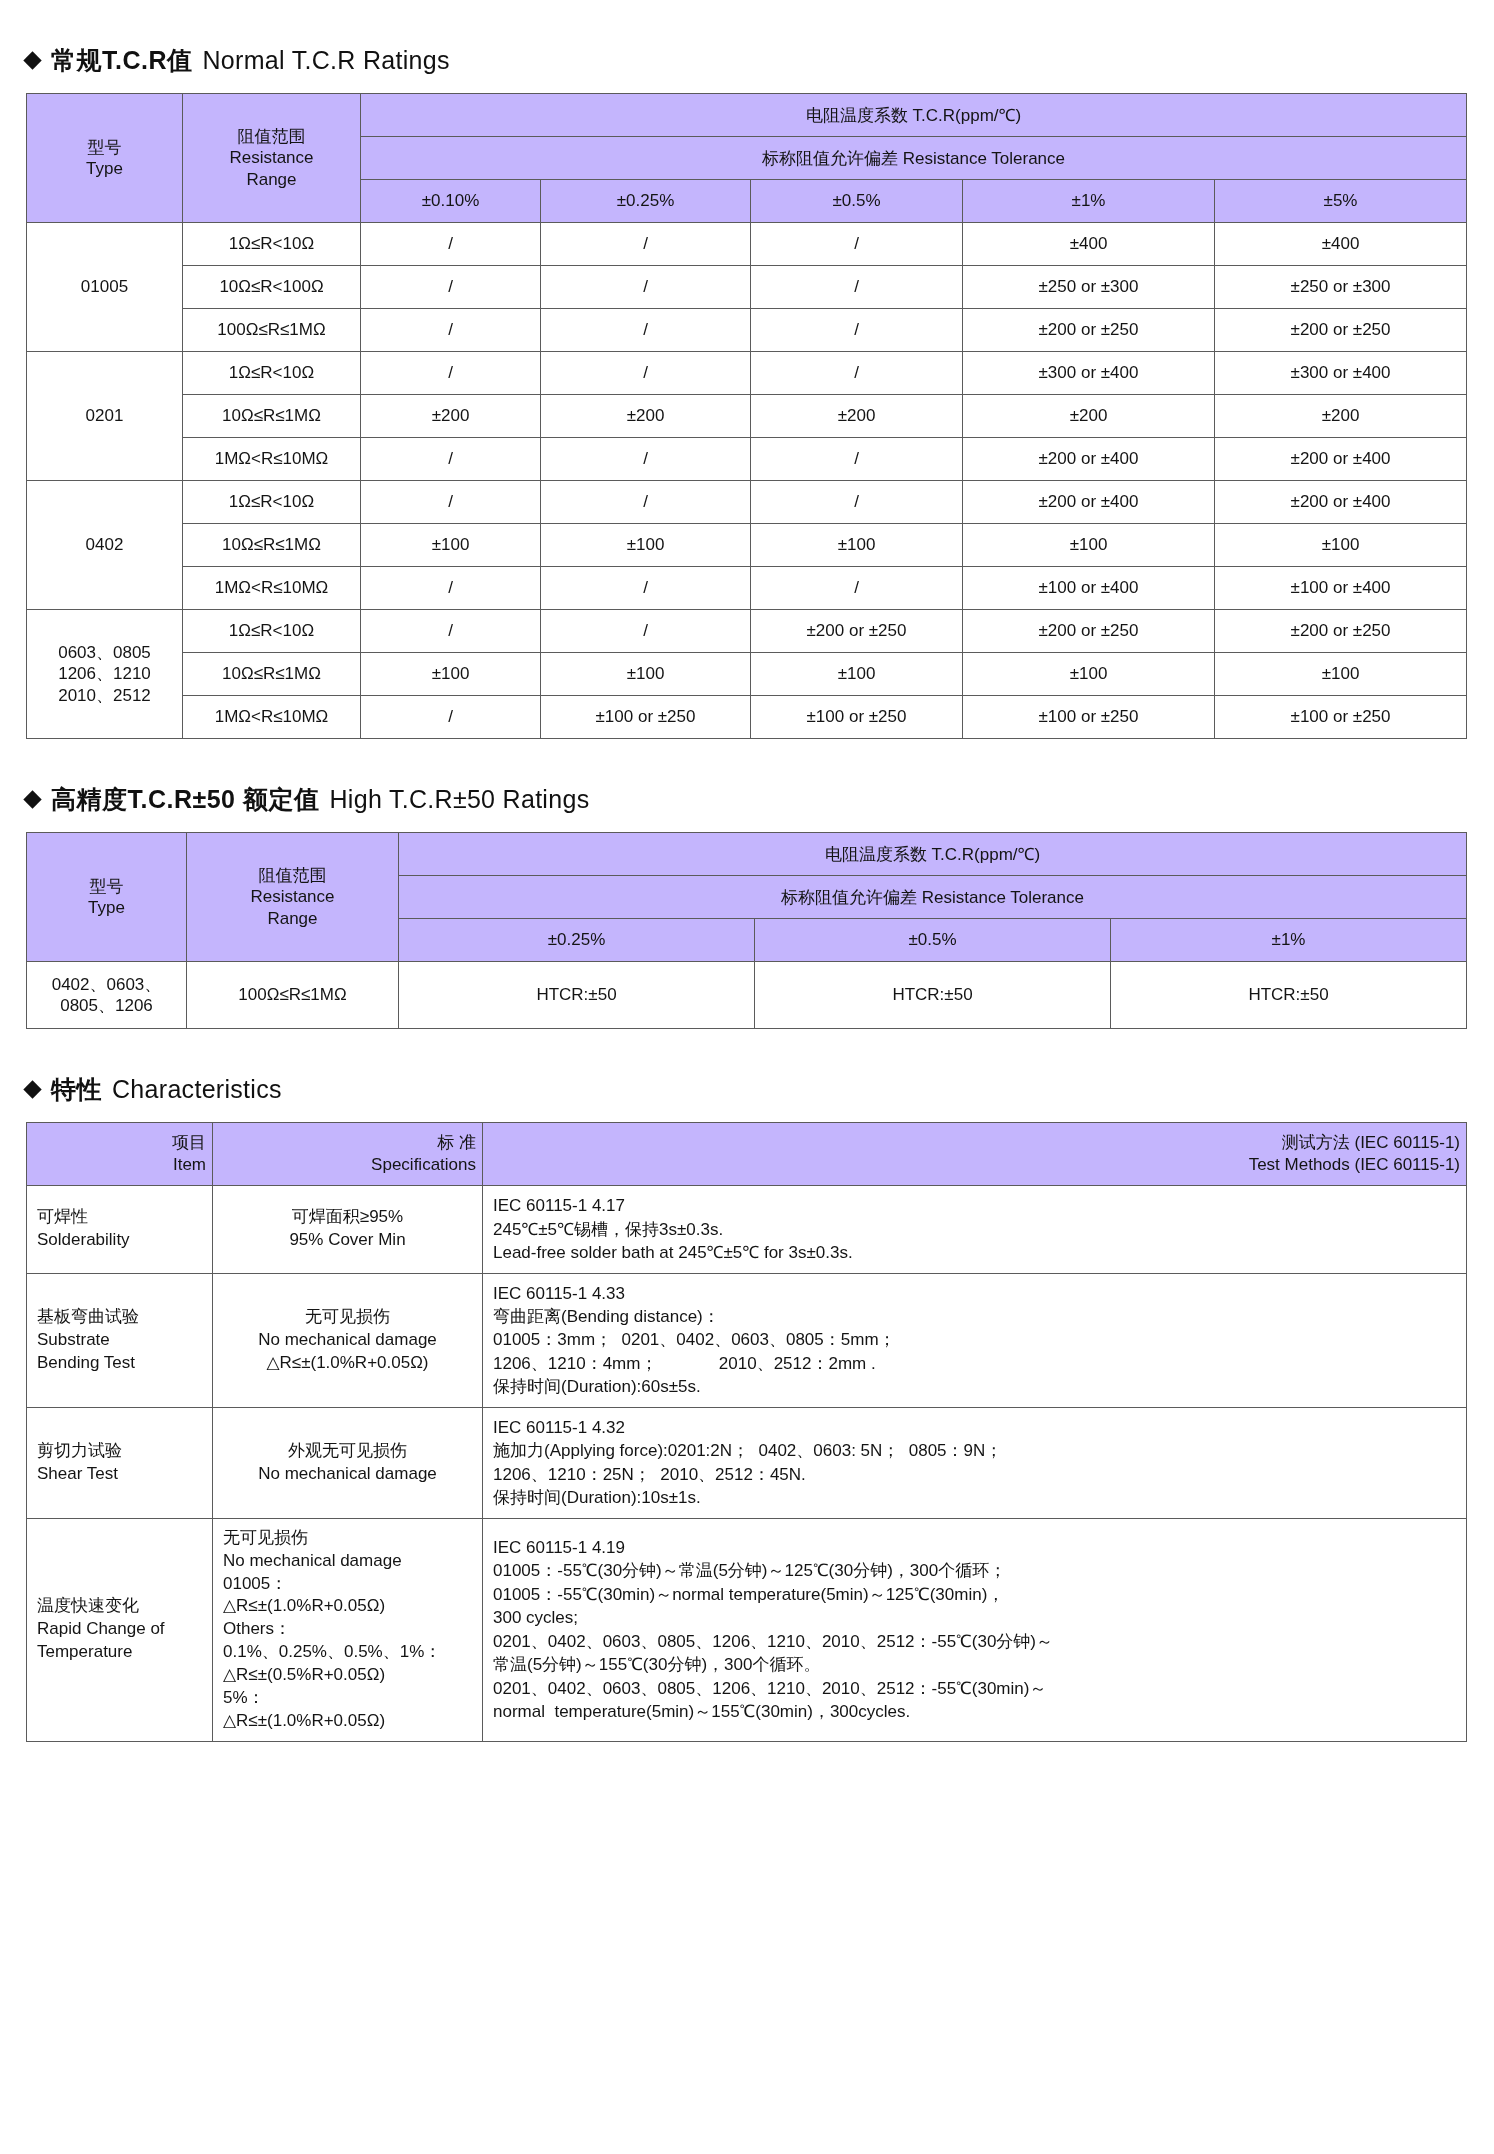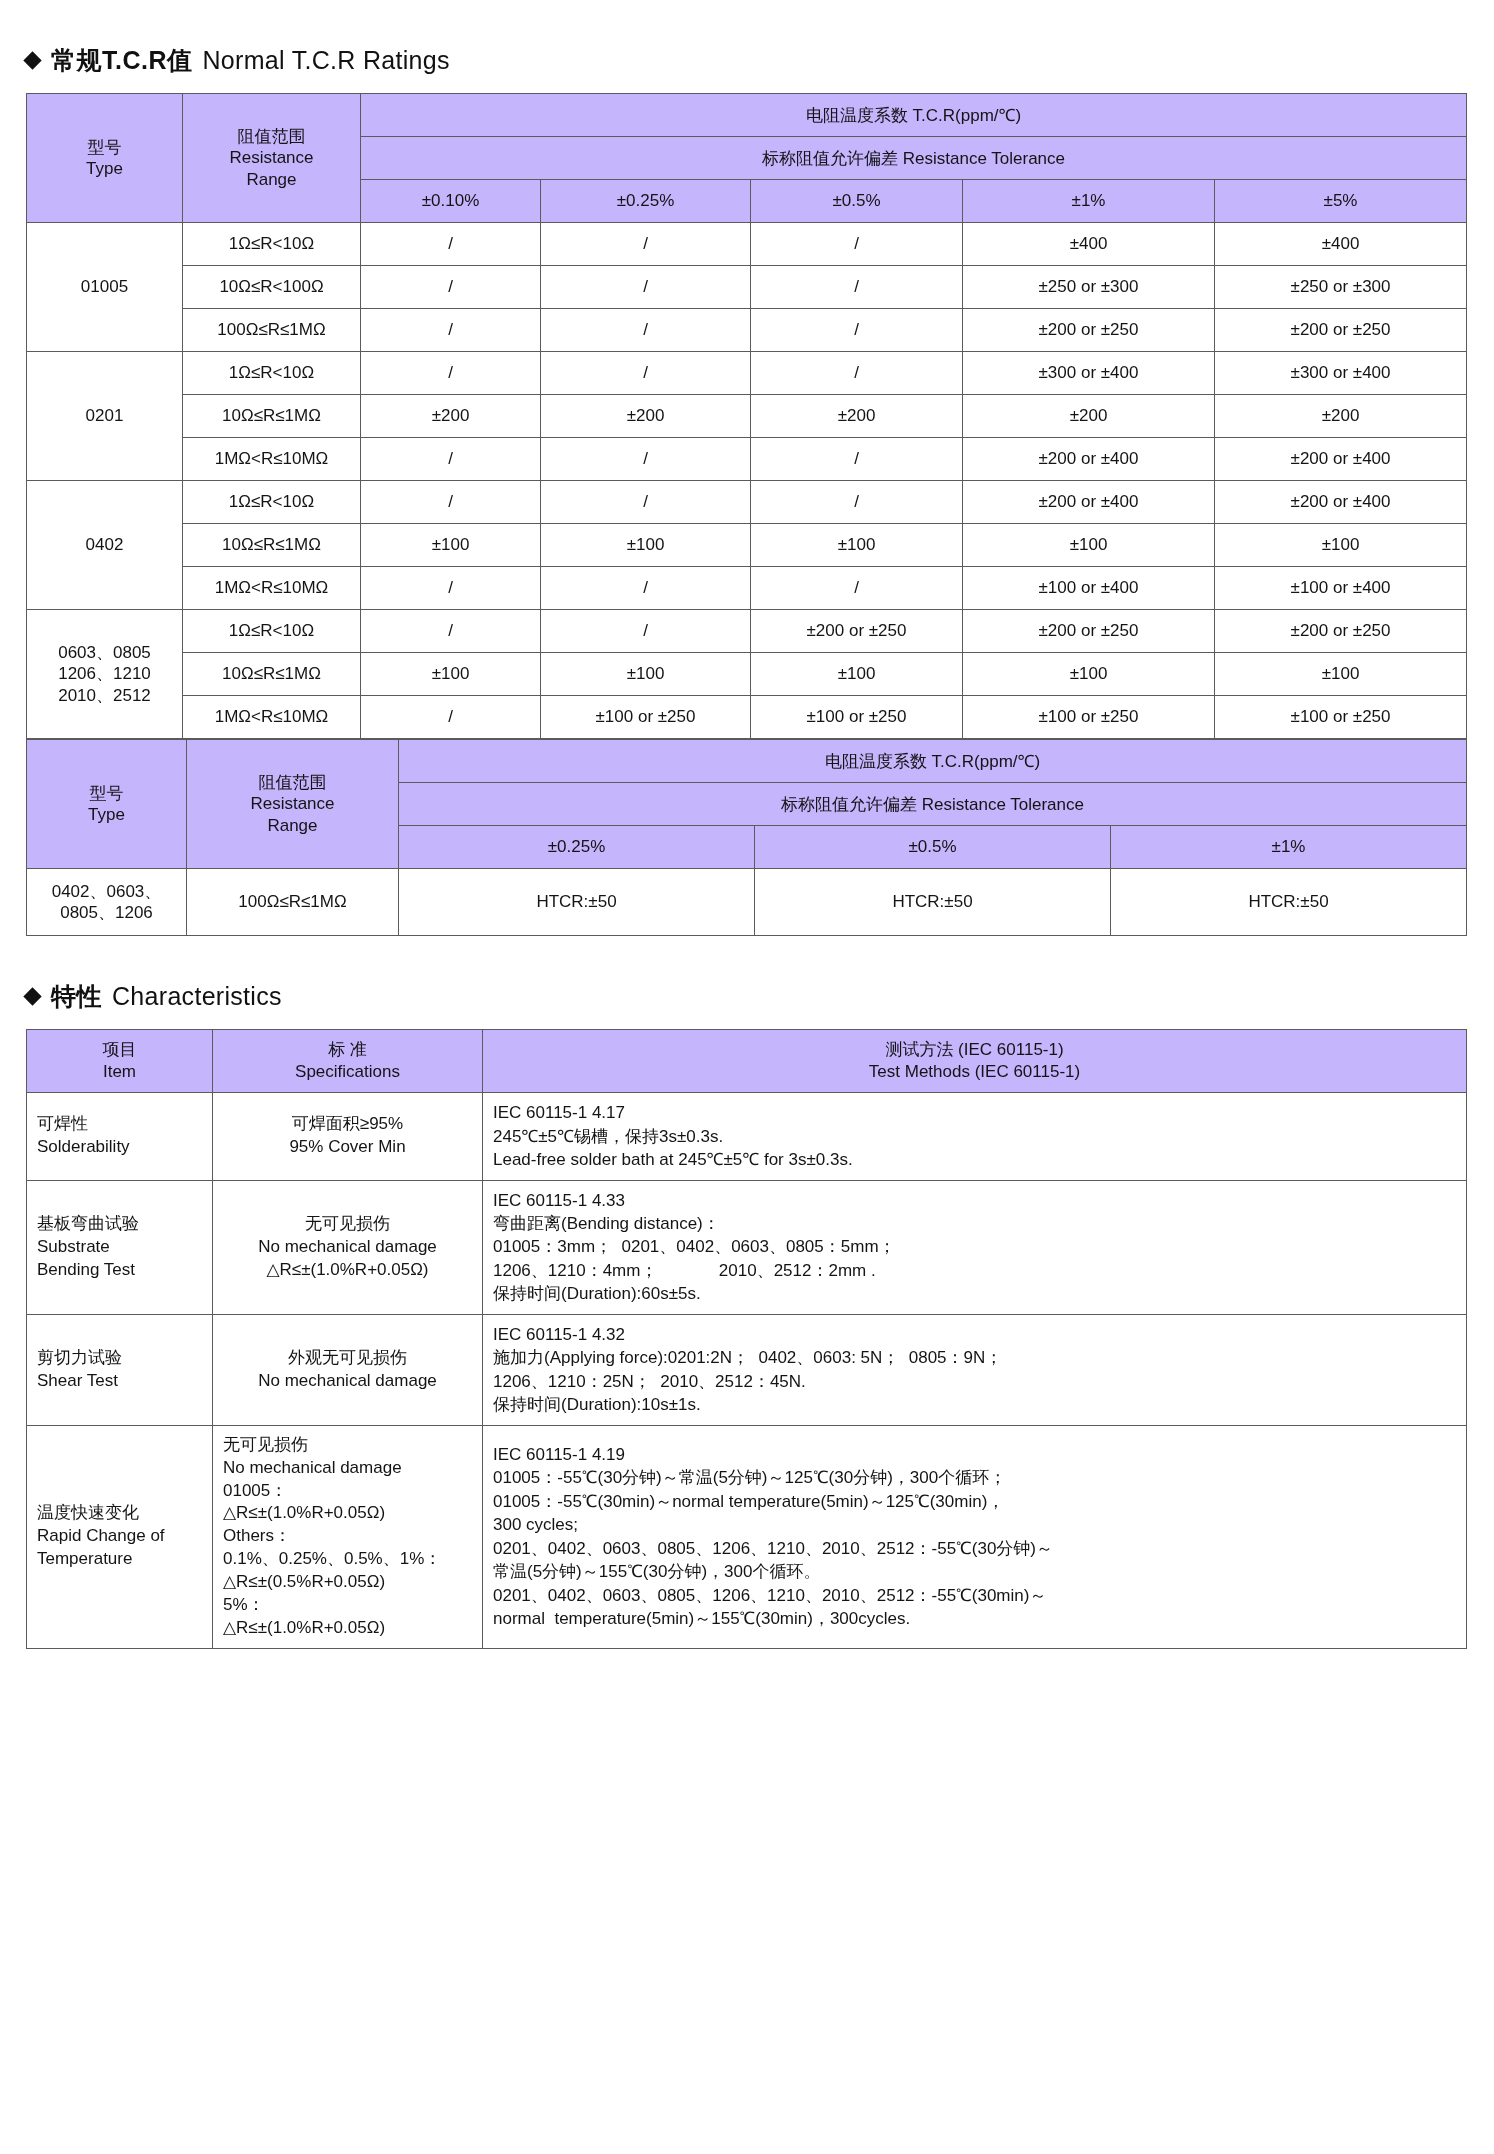--- a/index.html
+++ b/index.html
@@ -192,21 +192,21 @@
   }
   .char-table td.method {
     text-align: left;
     line-height: 1.38;
   }
   .char-table td.spec-left {
     text-align: left;
     line-height: 1.35;
   }
   .char-table .hdr td {
-    text-align: center;
+    text-align: right;
     line-height: 1.3;
     padding: 9px 6px;
   }
   .nowrap-line { white-space: pre-wrap; }
 </style>
 </head>
 <body>
 
 <div class="page">
 
@@ -354,20 +354,25 @@
         <td class="rangecell">1MΩ&lt;R≤10MΩ</td>
         <td>/</td>
         <td>±100 or ±250</td>
         <td>±100 or ±250</td>
         <td>±100 or ±250</td>
         <td>±100 or ±250</td>
       </tr>
     </tbody>
   </table>
 
+  <div class="section-head">
+    <span class="diamond"></span>
+    <span class="cn">高精度T.C.R±50 额定值</span>
+    <span class="en">High T.C.R±50 Ratings</span>
+  </div>
 
   <table class="htcr-table">
     <colgroup>
       <col style="width:160px">
       <col style="width:212px">
       <col style="width:356px">
       <col style="width:356px">
       <col style="width:356px">
     </colgroup>
     <tbody>

